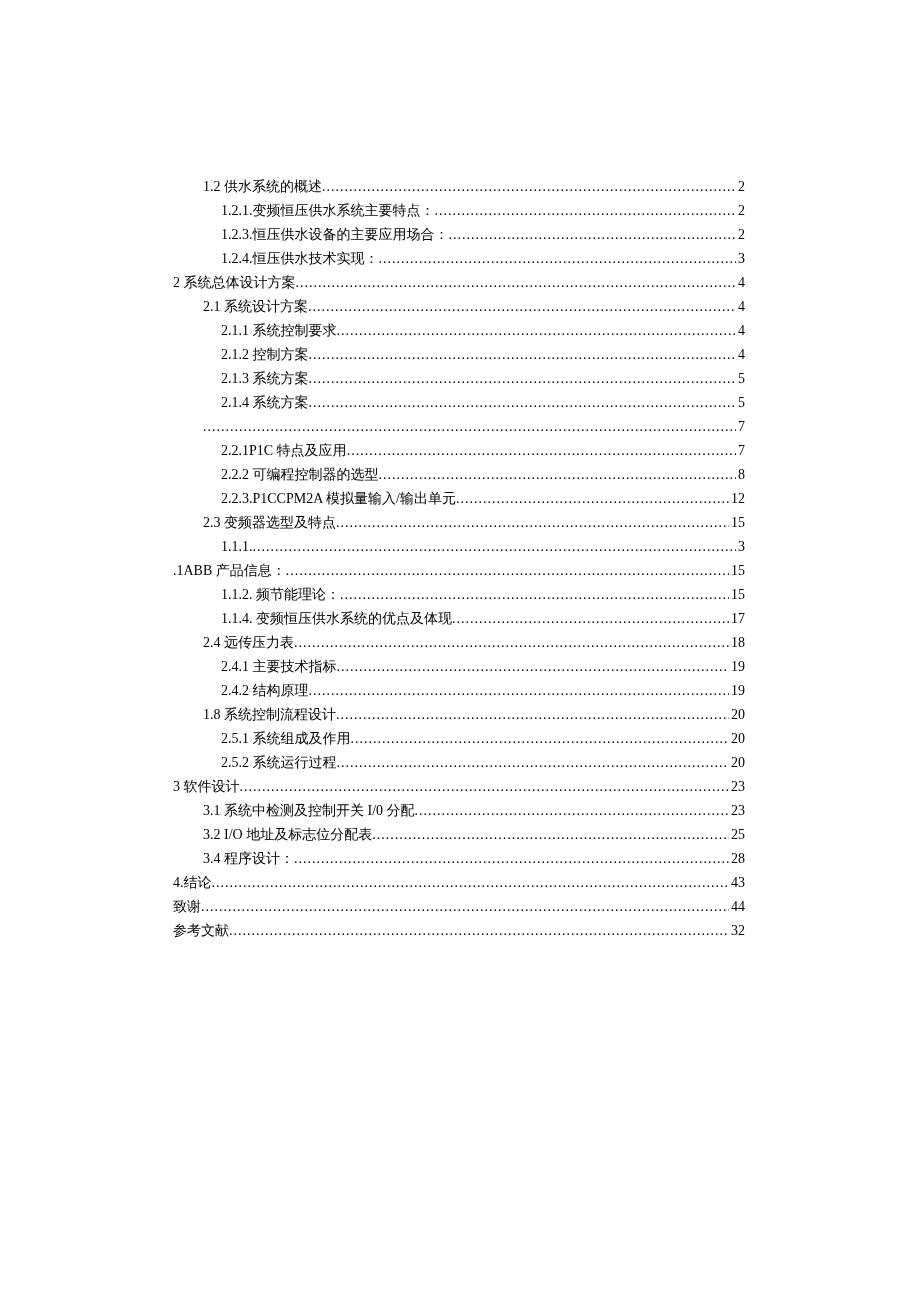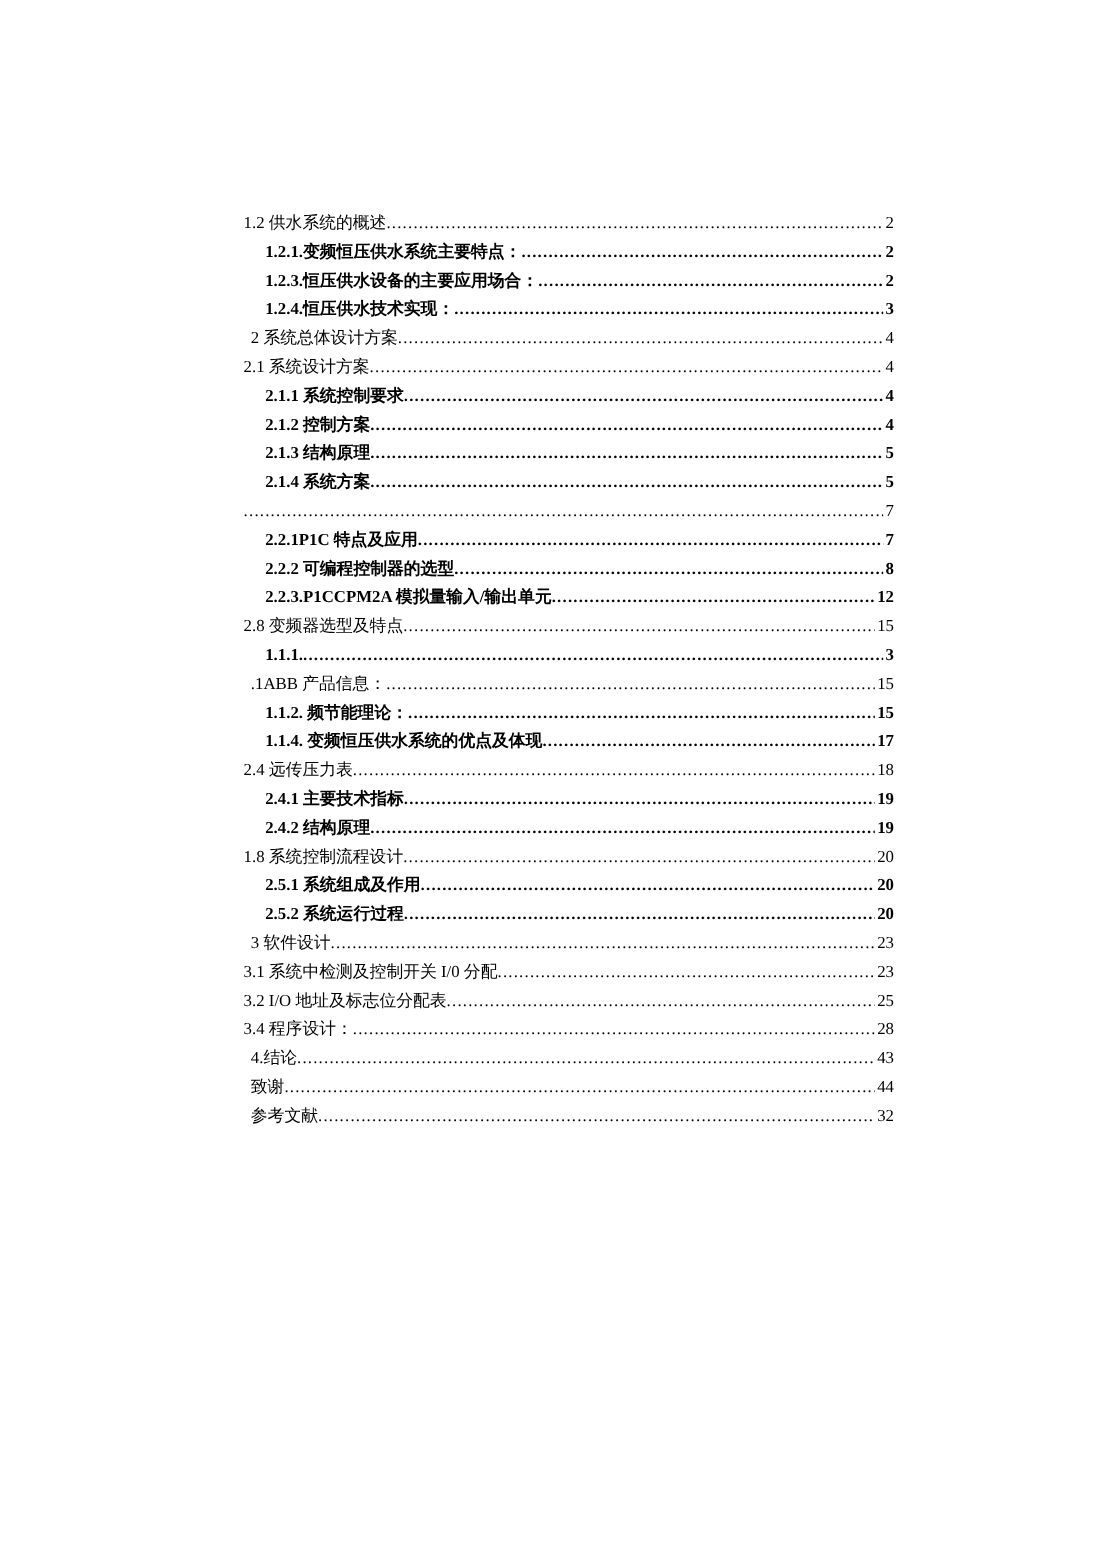--- a/index.html
+++ b/index.html
@@ -22,23 +22,23 @@
     .label { flex: 0 0 auto; }
     .dots {
       flex: 1 1 auto;
       overflow: hidden;
       letter-spacing: 1px;
     }
     .dots::before {
       content: "...................................................................................................................................................";
     }
     .page { flex: 0 0 auto; padding-left: 2px; }
-    .indent-0 { padding-left: 0; margin-left: 36px; }
+    .indent-0 { padding-left: 0; }
     .indent-1 { padding-left: 30px; }
-    .indent-2 { padding-left: 48px; font-weight: bold; }
+    .indent-2 { padding-left: 48px; }
   </style>
 </head>
 <body>
 
 <div class="toc" id="toc-root">
     <div class="entry indent-1">
       <span class="label">1.2 供水系统的概述 </span>
       <span class="dots"></span>
       <span class="page">2</span>
     </div>
@@ -71,21 +71,21 @@
       <span class="label">2.1.1 系统控制要求</span>
       <span class="dots"></span>
       <span class="page">4</span>
     </div>
     <div class="entry indent-2">
       <span class="label">2.1.2 控制方案</span>
       <span class="dots"></span>
       <span class="page">4</span>
     </div>
     <div class="entry indent-2">
-      <span class="label">2.1.3 结构原理</span>
+      <span class="label">2.1.3 系统方案</span>
       <span class="dots"></span>
       <span class="page">5</span>
     </div>
     <div class="entry indent-2">
       <span class="label">2.1.4 系统方案</span>
       <span class="dots"></span>
       <span class="page">5</span>
     </div>
     <div class="entry indent-1">
       <span class="dots"></span>
@@ -100,21 +100,21 @@
       <span class="label">2.2.2 可编程控制器的选型</span>
       <span class="dots"></span>
       <span class="page">8</span>
     </div>
     <div class="entry indent-2">
       <span class="label">2.2.3.P1CCPM2A 模拟量输入/输出单元</span>
       <span class="dots"></span>
       <span class="page">12</span>
     </div>
     <div class="entry indent-1">
-      <span class="label">2.8 变频器选型及特点 </span>
+      <span class="label">2.3 变频器选型及特点 </span>
       <span class="dots"></span>
       <span class="page">15</span>
     </div>
     <div class="entry indent-2">
       <span class="label">1.1.1.</span>
       <span class="dots"></span>
       <span class="page">3</span>
     </div>
     <div class="entry indent-0">
       <span class="label">.1ABB 产品信息：  </span>

